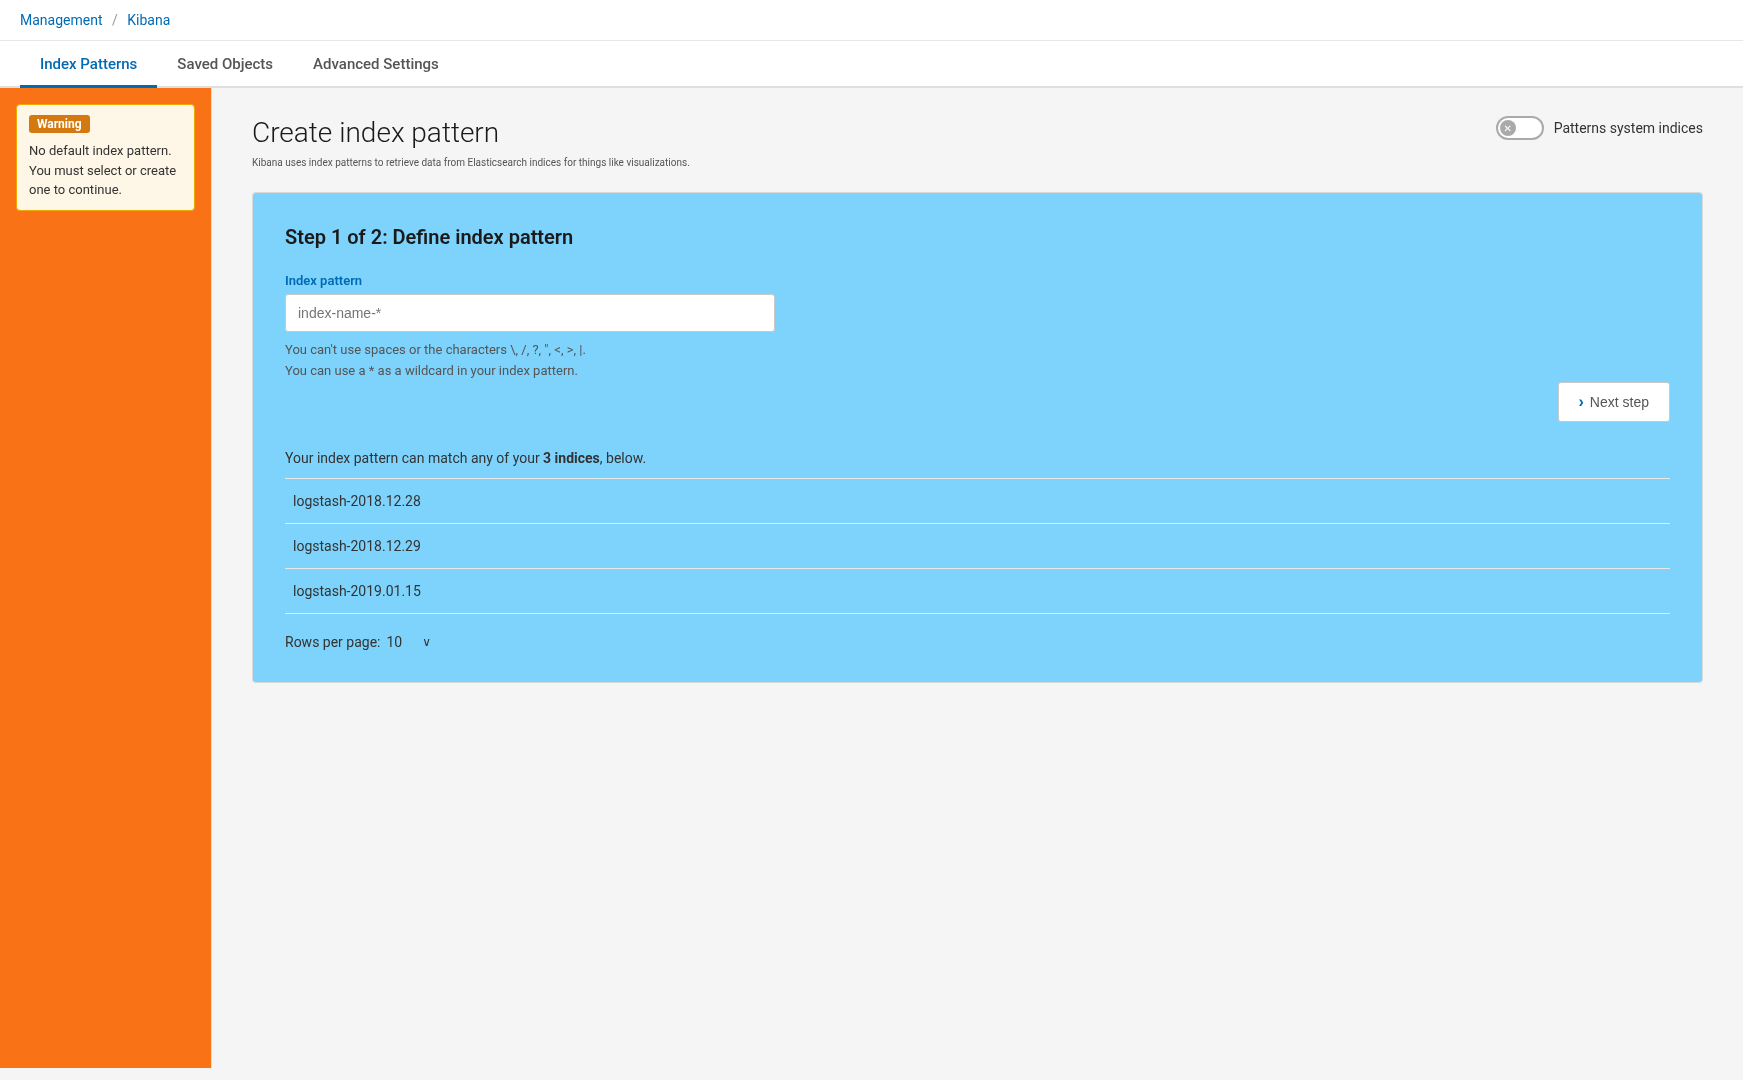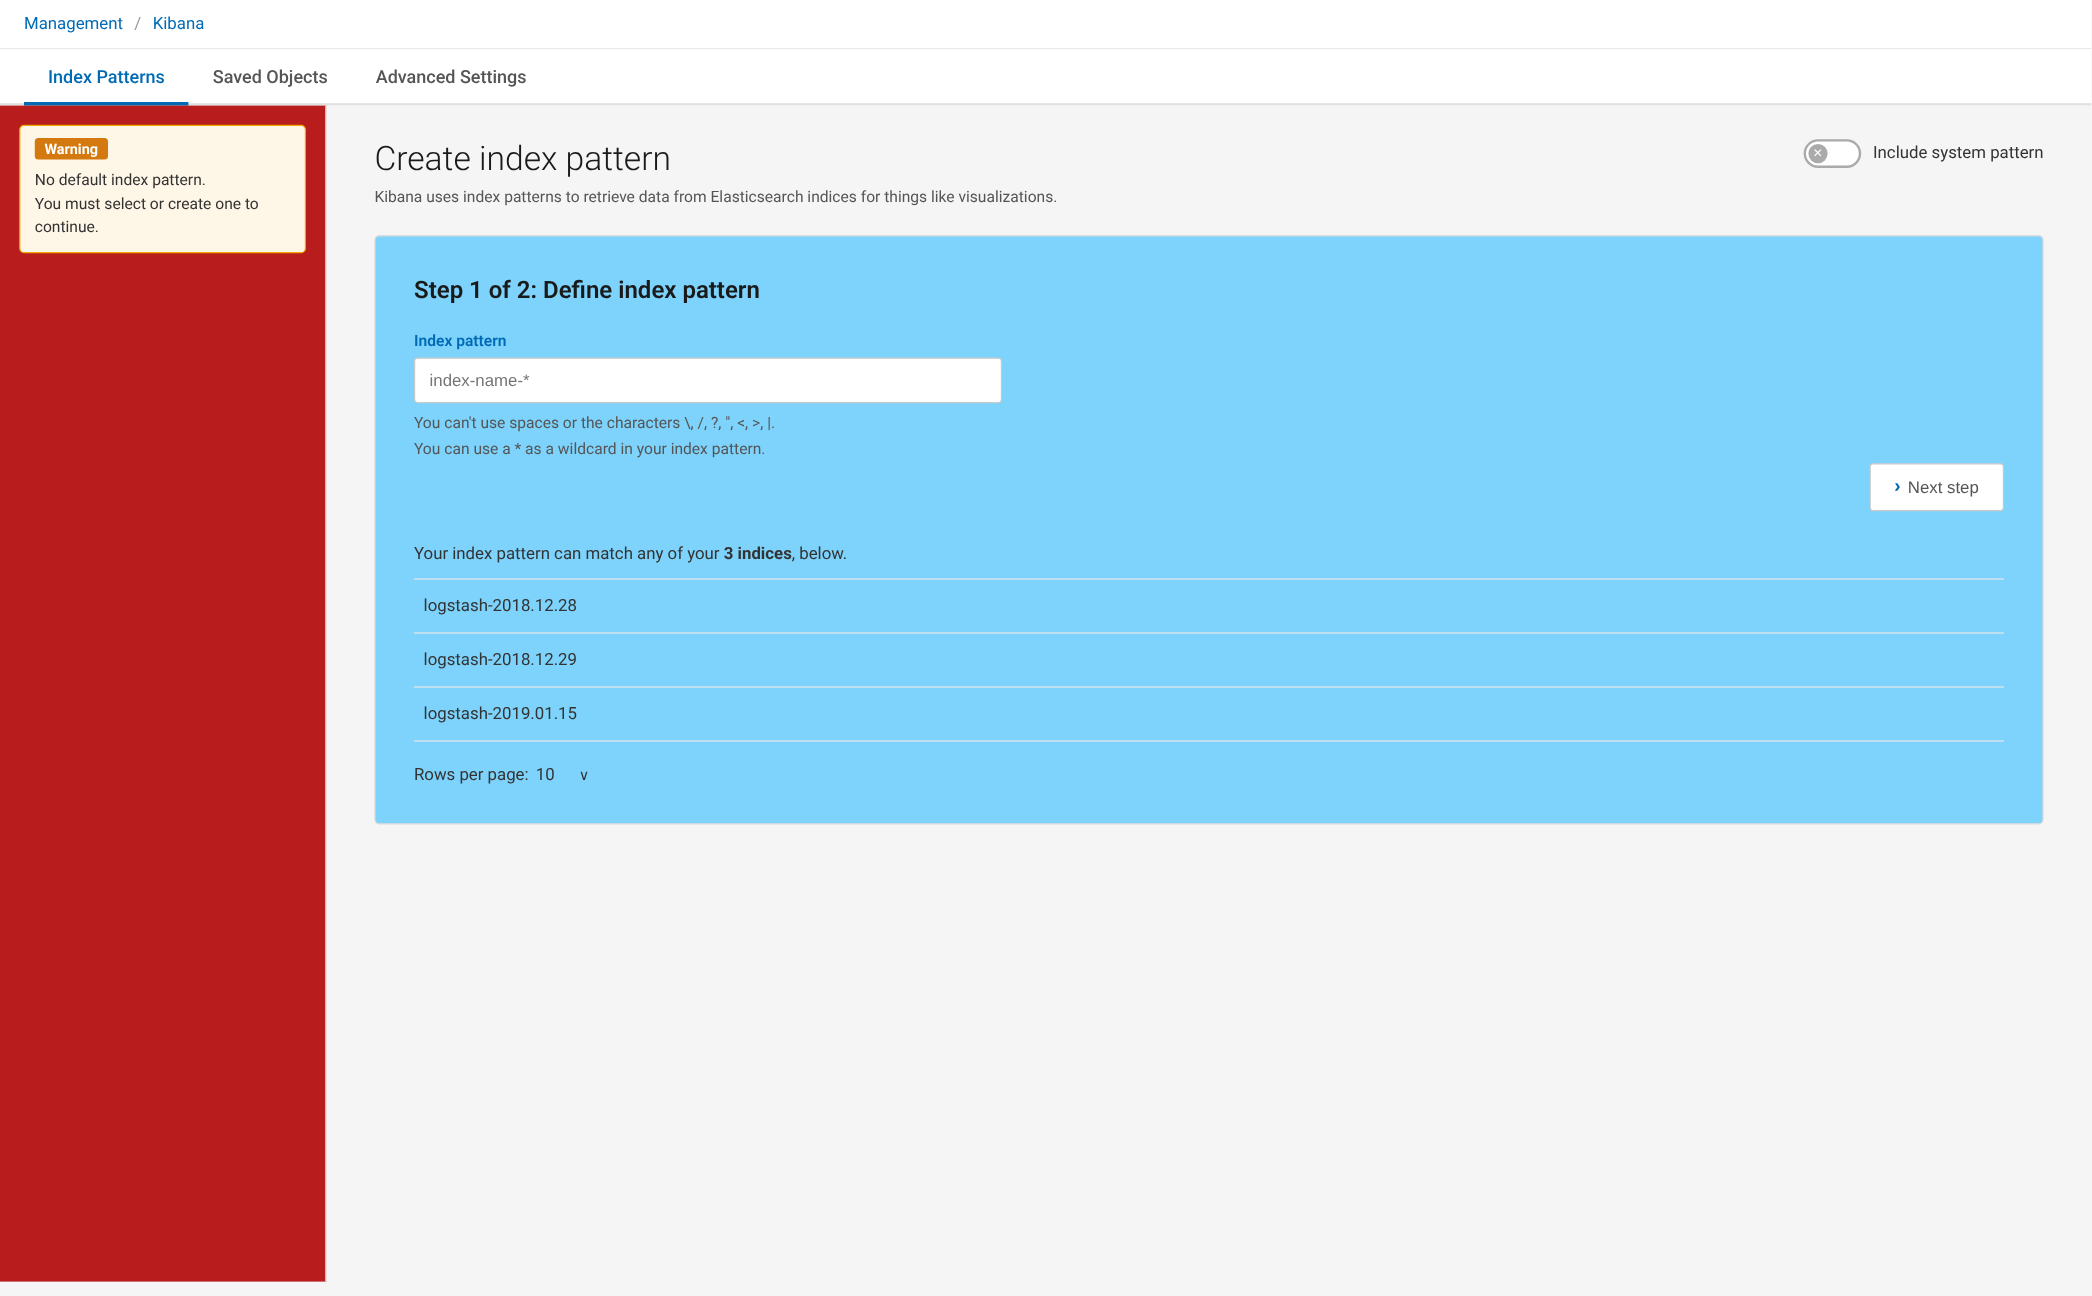--- a/index.html
+++ b/index.html
@@ -50,22 +50,22 @@
     }
 
     
     .main-layout {
       display: flex;
       min-height: calc(1080px - 100px);
     }
 
     
     .sidebar {
-      width: 272px;
-      background: #b91c1c;
+      width: 212px;
+      background: #f97316;
       border-right: 1px solid #e0e0e0;
       padding: 16px;
       flex-shrink: 0;
     }
     .warning-box {
       background: #fef6e6;
       border: 1px solid #f0a800;
       border-radius: 4px;
       padding: 10px 12px;
     }
@@ -99,21 +99,21 @@
       justify-content: space-between;
       margin-bottom: 24px;
     }
     .page-title {
       font-size: 28px;
       font-weight: 300;
       color: #1a1a1a;
       margin-bottom: 8px;
     }
     .page-description {
-      font-size: 13px;
+      font-size: 10px;
       color: #555;
       max-width: 800px;
     }
 
     
     .toggle-container {
       display: flex;
       align-items: center;
       gap: 10px;
       flex-shrink: 0;
@@ -292,21 +292,21 @@
       <div>
         <h1 class="page-title">Create index pattern</h1>
         <p class="page-description">Kibana uses index patterns to retrieve data from Elasticsearch indices for things like visualizations.</p>
       </div>
       <div class="toggle-container">
         <div class="toggle-track">
           <div class="toggle-thumb">
             <span>✕</span>
           </div>
         </div>
-        <span class="toggle-label">Include system pattern</span>
+        <span class="toggle-label">Patterns system indices</span>
       </div>
     </div>
 
     <div class="card">
 
       <h2 class="step-title">Step 1 of 2: Define index pattern</h2>
 
       <div>
         <div class="field-label">Index pattern</div>
         <input class="field-input" type="text" placeholder="index-name-*" style="">

